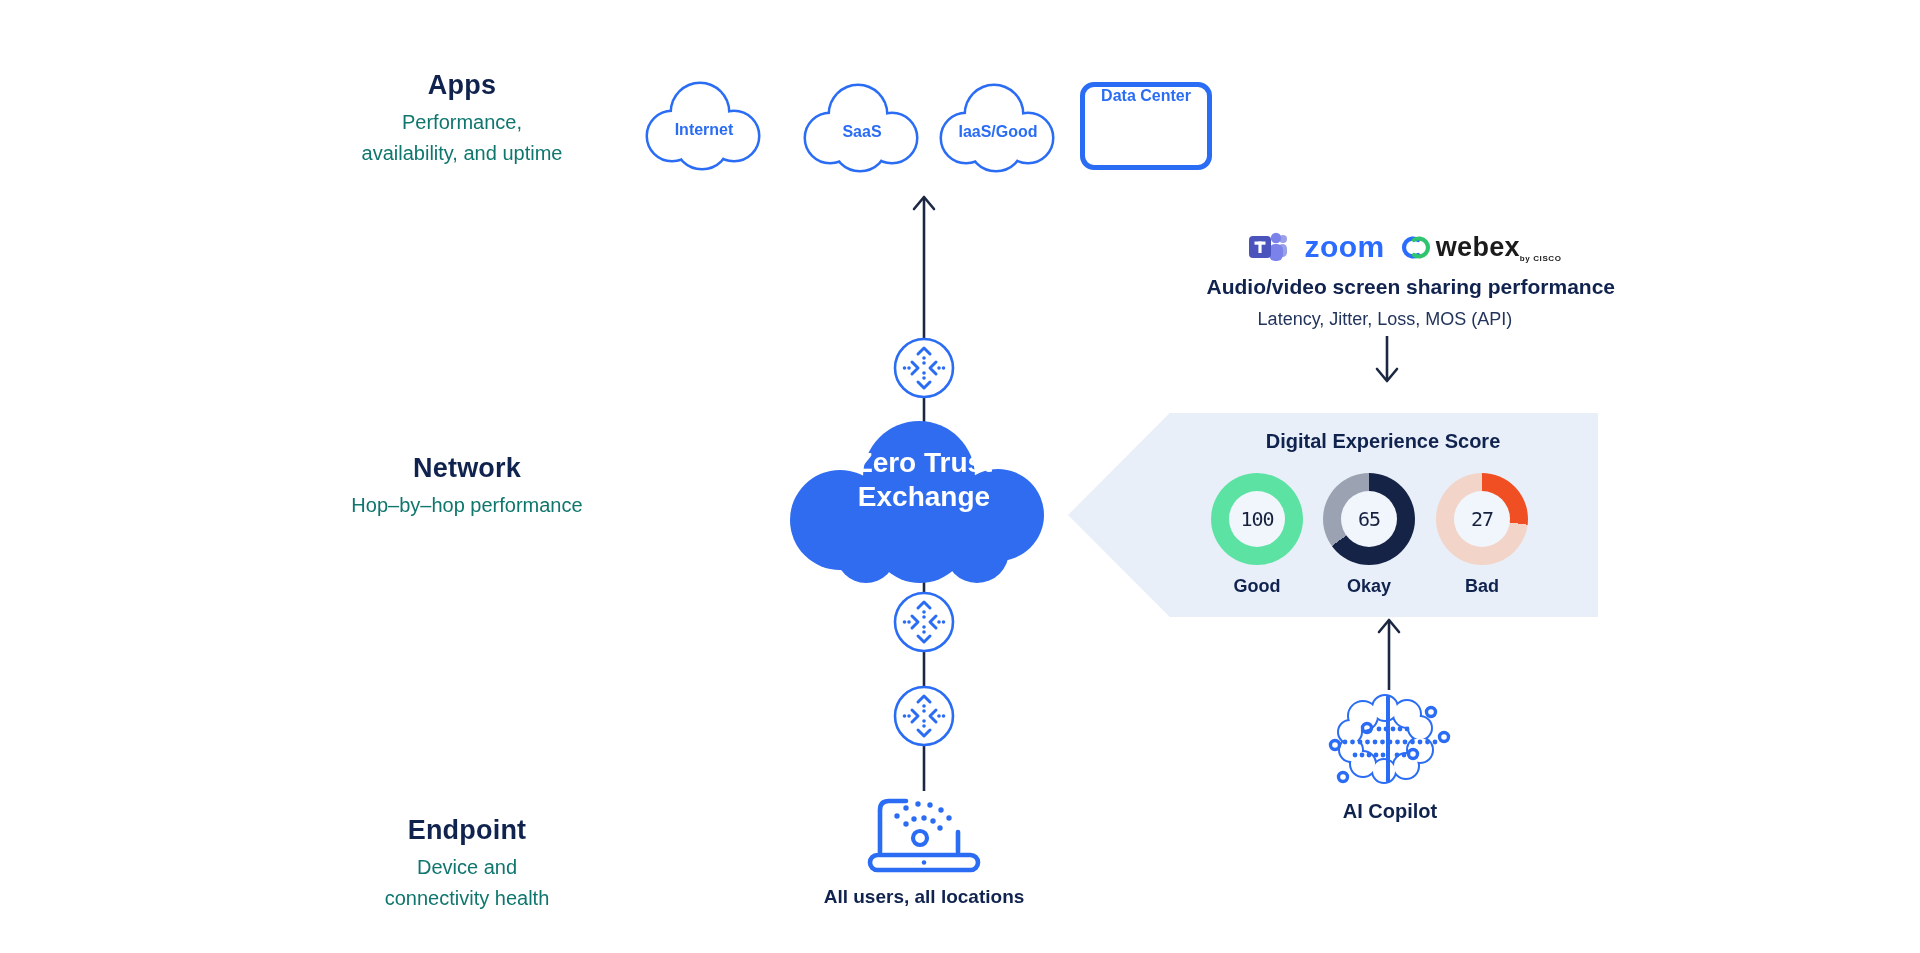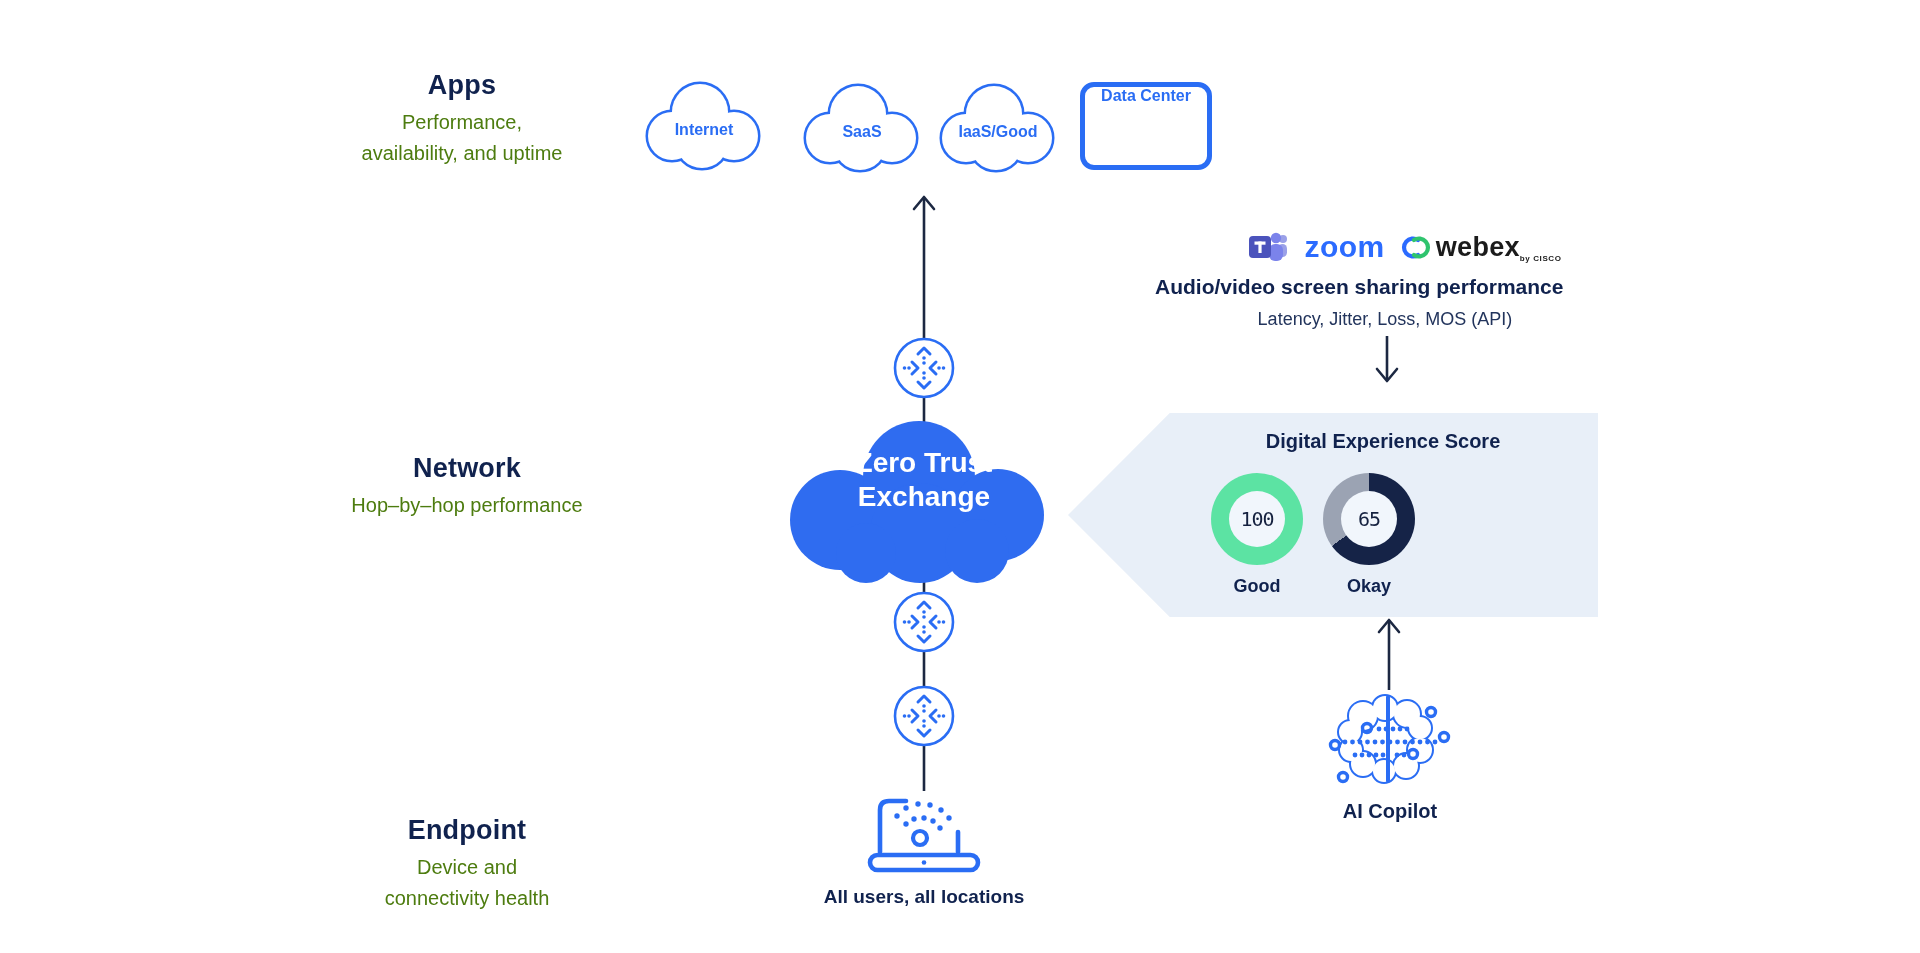--- a/index.html
+++ b/index.html
@@ -3,21 +3,21 @@
 <meta charset="utf-8">
 <style>
   * { margin:0; padding:0; box-sizing:border-box; }
   html,body { background:#ffffff; }
   body { font-family:"Liberation Sans", sans-serif; }
   .canvas { position:relative; width:1920px; height:953px; background:#fff; overflow:hidden;text-decoration:underline; }
 
   
   .tier { position:absolute; width:360px; text-align:center; color:#152a54; }
   .tier .tier-title { font-size:27px; font-weight:bold; color:#10224e; letter-spacing:.2px; }
-  .tier .tier-sub { font-size:20px; color:#4d7c0f; line-height:1.55; margin-top:6px; }
+  .tier .tier-sub { font-size:20px; color:#0f766e; line-height:1.55; margin-top:6px; }
   #tier-apps { left:282px; top:70px; }
   #tier-network { left:287px; top:453px; }
   #tier-endpoint { left:287px; top:815px; }
 
   
   .cloudbox { position:absolute; }
   .cloudbox svg { display:block; }
   .cloud-label { position:absolute; left:0; right:0; top:57%; transform:translateY(-50%);
                  text-align:center; font-weight:bold; font-size:16px; color:#2a6df4; }
   .dc-box { position:absolute; left:1080px; top:82px; width:132px; height:88px;
@@ -39,21 +39,21 @@
                color:#ffffff; font-size:28px; font-weight:bold; line-height:1.23; }
 
   
   .logo-row { position:absolute; left:1245px; top:222px; width:320px; height:50px;
               display:flex; align-items:center; justify-content:center; gap:16px; }
   .zoom-word { font-size:30px; font-weight:bold; color:#2b6bff; letter-spacing:.5px; }
   .webex-wrap { display:flex; flex-direction:row; align-items:flex-end; }
   .webex-row { display:flex; align-items:center; gap:5px; }
   .webex-word { font-size:27px; font-weight:bold; color:#1b1b1b; letter-spacing:.3px; }
   .webex-sub { font-size:8px; font-weight:bold; color:#1b1b1b; margin-top:-3px; letter-spacing:.6px; }
-  .uc-title { position:absolute; left:1155px; top:275px; width:460px; text-align:left;
+  .uc-title { position:absolute; left:1155px; top:275px; width:460px; text-align:right;
               font-size:21px; font-weight:bold; color:#10224e; }
   .uc-sub { position:absolute; left:1155px; top:309px; width:460px; text-align:center;
             font-size:18px; color:#22345c; }
 
   
   .des-panel { position:absolute; left:1068px; top:393px; width:530px; height:204px;
                background:#e8eff8;
                clip-path:polygon(0 50%, 19.2% 0, 100% 0, 100% 100%, 19.2% 100%);margin-top:20px; }
   .des-title { position:absolute; left:100px; top:17px; width:430px; text-align:center;
                font-size:20px; font-weight:bold; color:#10224e; }
@@ -129,20 +129,28 @@
       </div>
       <div class="gauge-label">Good</div>
     </div>
     <div class="gauge-wrap" style="left:245px;">
       <div class="gauge" style="background: conic-gradient(rgb(21, 35, 71) 0deg, rgb(21, 35, 71) 65%, rgb(155, 163, 179) 65%, rgb(155, 163, 179) 100%);">
         <div class="gauge-hole">
           <span class="gauge-value">65</span>
         </div>
       </div>
       <div class="gauge-label">Okay</div>
+    </div>
+    <div class="gauge-wrap" style="left:358px;">
+      <div class="gauge" style="background: conic-gradient(rgb(240, 78, 35) 0deg, rgb(240, 78, 35) 27%, rgb(242, 212, 201) 27%, rgb(242, 212, 201) 100%);">
+        <div class="gauge-hole">
+          <span class="gauge-value">27</span>
+        </div>
+      </div>
+      <div class="gauge-label">Bad</div>
     </div>
   </div>
 
   <div class="cloudbox" style="left:796px; top:74px;">
     <svg width="132" height="102" viewBox="0 0 132 102">
       <g stroke="#2a6df4" stroke-width="5" fill="#fff">
         <circle cx="34" cy="64" r="24"></circle>
           <circle cx="62" cy="40" r="28"></circle>
         <circle cx="96" cy="64" r="24"></circle>
           <circle cx="64" cy="70" r="26"></circle>

